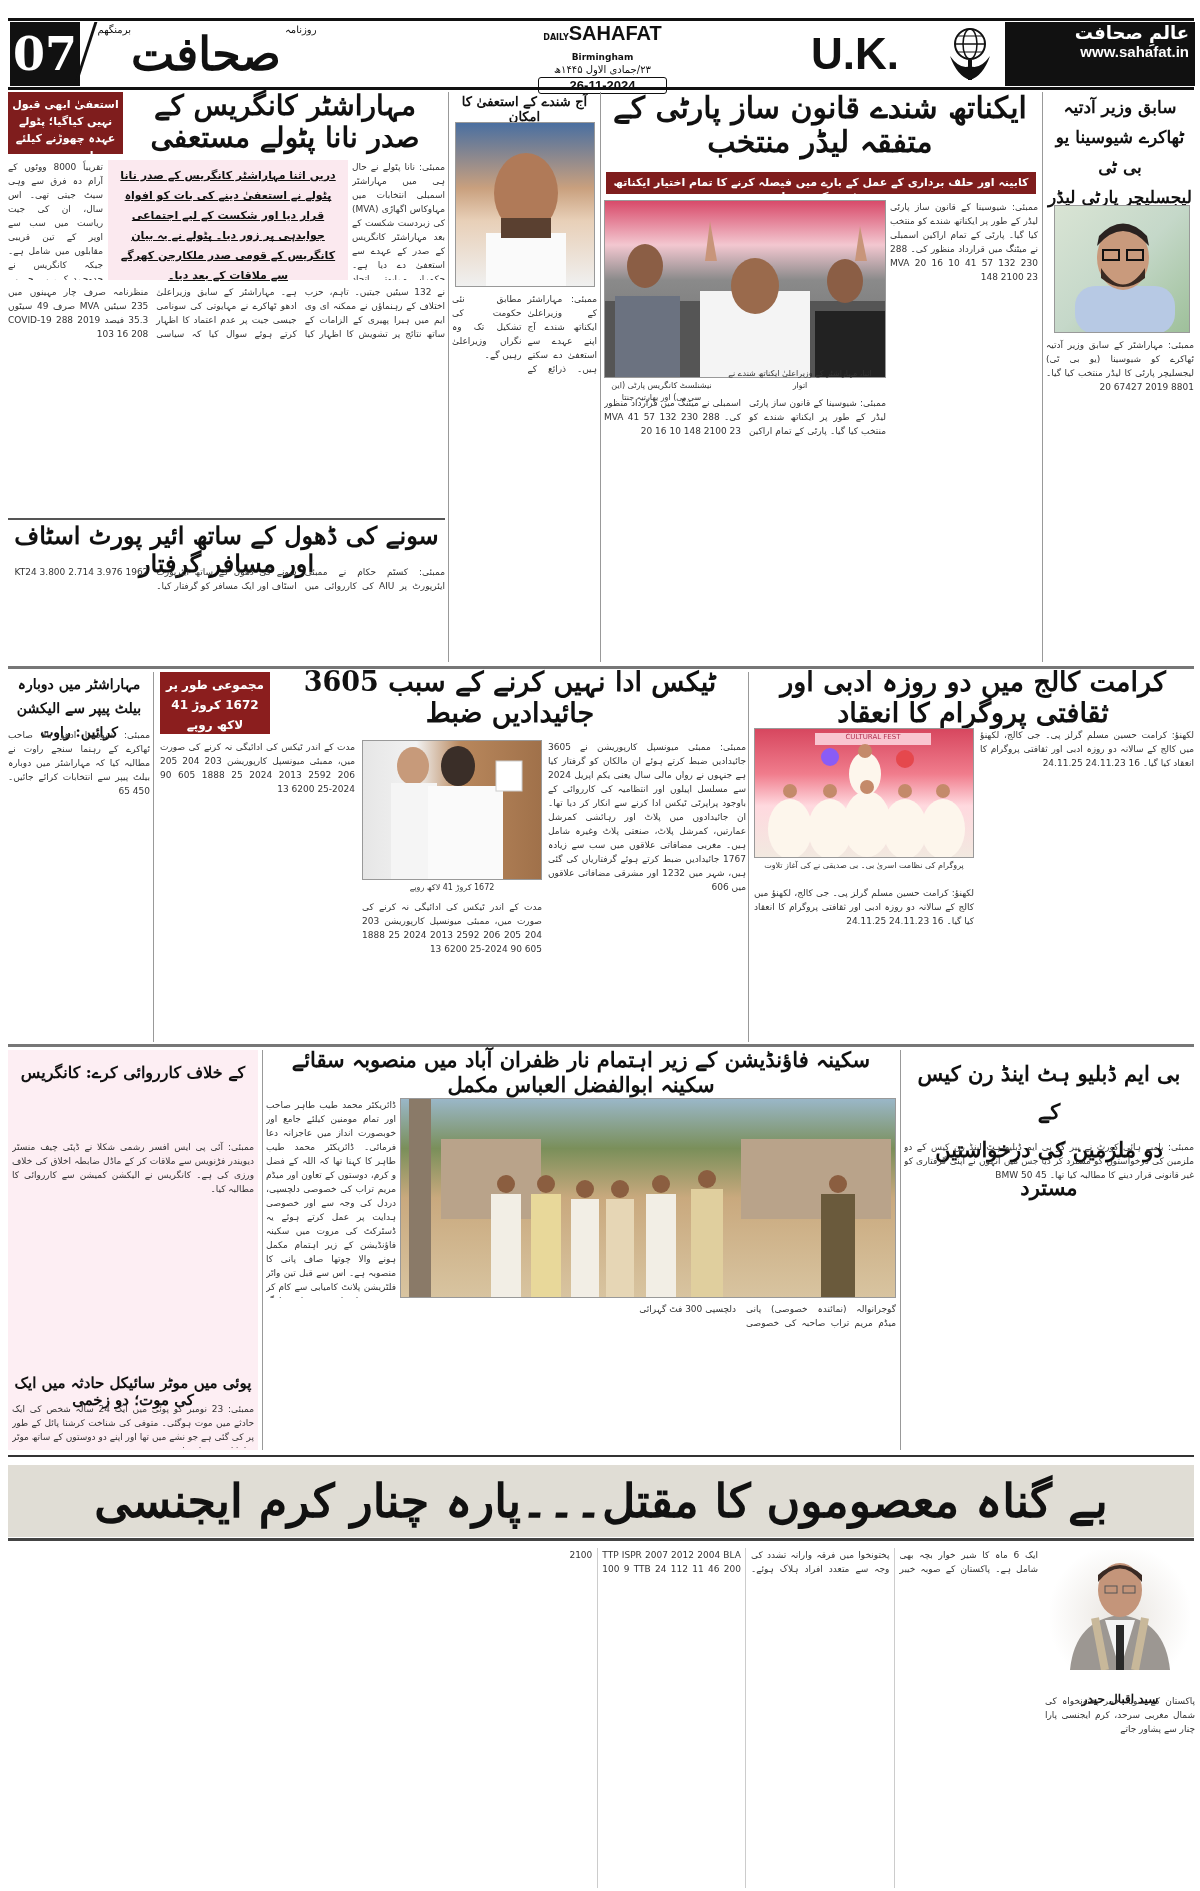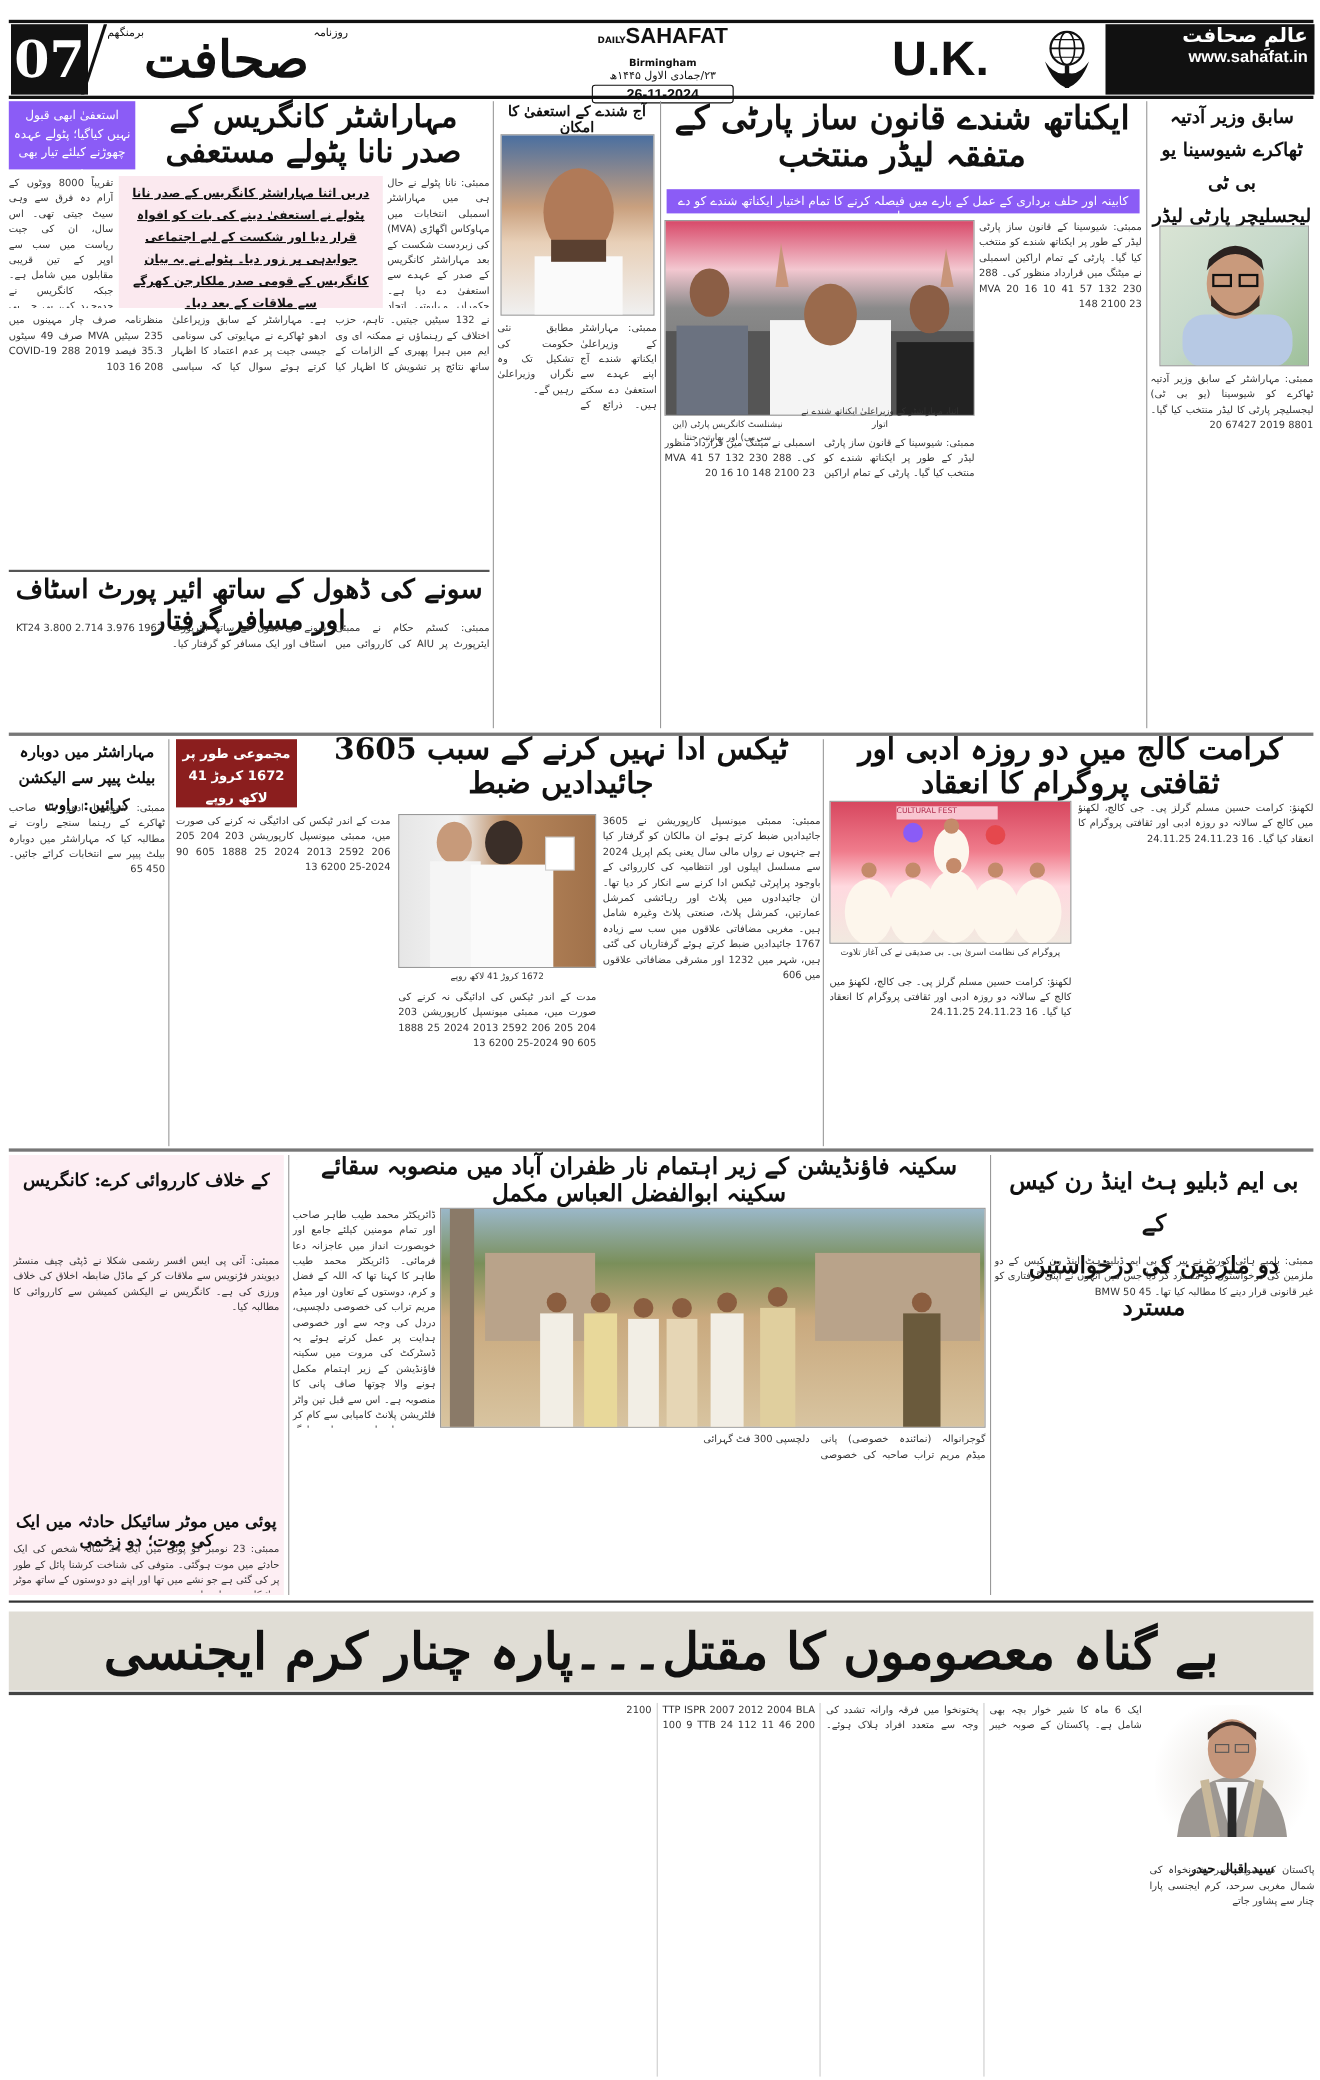--- a/index.html
+++ b/index.html
@@ -16,21 +16,21 @@
 .bham{font-size:9px;font-weight:bold}
 .hijri{font-size:10px;direction:rtl}
 .datebox{border:1px solid #111;border-radius:3px;font-size:13px;font-weight:bold;margin:2px 8px 0 8px;font-family:"Liberation Sans",sans-serif}
 .uk{left:800px;top:22px;width:110px;height:64px;font-size:44px;font-weight:bold;font-family:Liberation Sans, sans-serif;display:flex;align-items:center;justify-content:center}
 .globe{left:945px;top:26px;width:50px;height:56px}
 .alam{left:1005px;top:22px;width:190px;height:64px;background:#111;color:#fff;text-align:right;padding-right:6px}
 .alam .t{font-size:18px;font-weight:bold;direction:rtl}
 .alam .u{font-size:15px;font-weight:bold;font-family:"Liberation Sans",sans-serif}
 .hl{font-weight:bold;font-family:"DejaVu Serif",serif;direction:rtl;text-align:center;line-height:1.15}
 .body{font-size:9px;line-height:14px;direction:rtl;text-align:justify;color:#333;overflow:hidden}
-.greenbox{background:#8b5cf6;color:#fff;font-weight:normal;font-size:12px;line-height:19px;text-align:center;direction:rtl;padding:4px}
+.greenbox{background:#7f1d1d;color:#fff;font-weight:bold;font-size:12px;line-height:19px;text-align:center;direction:rtl;padding:4px}
 .pinkbox{background:#fbe9ef;font-weight:bold;font-size:13px;line-height:23px;text-align:center;direction:rtl;padding:6px 8px;text-decoration:underline}
 .photo{overflow:hidden;border:1px solid #999}
 .vline{width:1px;background:#999}
 .hline{height:3px;background:#777}
 .maroon{background:#8b1e1e;color:#fff;font-weight:bold;text-align:center;direction:rtl;font-size:12px;line-height:20px;padding:3px}
 .banner{background:#e0ddd5;font-weight:bold;font-family:"DejaVu Serif",serif;font-size:46px;direction:rtl;text-align:center;display:flex;align-items:center;justify-content:center;letter-spacing:1px}
 .caption{font-size:8px;direction:rtl;text-align:center;color:#333;line-height:12px}
 .pinkpanel{background:#fdeef3}
 </style>
 </head>
@@ -153,21 +153,21 @@
     </svg>
 </div>
 <div class="abs caption" style="left:362px;top:882px;width:180px;height:14px">1672 کروڑ 41 لاکھ روپے</div>
 <div class="abs body" style="left:548px;top:740px;width:198px;height:300px">ممبئی: ممبئی میونسپل کارپوریشن نے 3605 جائیدادیں ضبط کرتے ہوئے ان مالکان کو گرفتار کیا ہے جنہوں نے رواں مالی سال یعنی یکم اپریل 2024 سے مسلسل اپیلوں اور انتظامیہ کی کارروائی کے باوجود پراپرٹی ٹیکس ادا کرنے سے انکار کر دیا تھا۔ ان جائیدادوں میں پلاٹ اور رہائشی کمرشل عمارتیں، کمرشل پلاٹ، صنعتی پلاٹ وغیرہ شامل ہیں۔ مغربی مضافاتی علاقوں میں سب سے زیادہ 1767 جائیدادیں ضبط کرتے ہوئے گرفتاریاں کی گئی ہیں، شہر میں 1232 اور مشرقی مضافاتی علاقوں میں 606</div>
 <div class="abs body" style="left:362px;top:900px;width:180px;height:140px">مدت کے اندر ٹیکس کی ادائیگی نہ کرنے کی صورت میں، ممبئی میونسپل کارپوریشن 203 204 205 206 2592 2013 2024 25 1888 605 90 2024-25 6200 13</div>
 
 <div class="abs vline" style="left:748px;top:672px;height:370px"></div>
 
 <div class="abs hl" style="left:752px;top:672px;width:442px;height:50px;font-size:27px;display:flex;align-items:center;justify-content:center">کرامت کالج میں دو روزہ ادبی اور ثقافتی پروگرام کا انعقاد</div>
 <div class="abs photo" style="left:754px;top:728px;width:220px;height:130px;background:linear-gradient(180deg,#d7475f 0%,#f07c8c 35%,#ffd9df 60%,#f2e9e0 100%)">
-  <div style="position:absolute;left:60px;top:4px;width:92px;height:12px;background:#f9c5d0;font-size:7px;color:#b03050">CULTURAL FEST</div>
+  <div style="position:absolute;left:60px;top:4px;width:116px;height:12px;background:#f9c5d0;font-size:7px;text-align:center;color:#b03050">CULTURAL FEST</div>
   <svg width="220" height="130" style="position:absolute;left:0;top:0">
       <g fill="#fdf6ec">
         <ellipse cx="35" cy="100" rx="22" ry="30"></ellipse>
         <ellipse cx="75" cy="100" rx="22" ry="30"></ellipse>
         <ellipse cx="112" cy="95" rx="24" ry="33"></ellipse>
         <ellipse cx="150" cy="100" rx="22" ry="30"></ellipse>
         <ellipse cx="188" cy="100" rx="22" ry="30"></ellipse>
         <ellipse cx="110" cy="45" rx="16" ry="22"></ellipse>
       </g>
       <g fill="#c48a6a">

